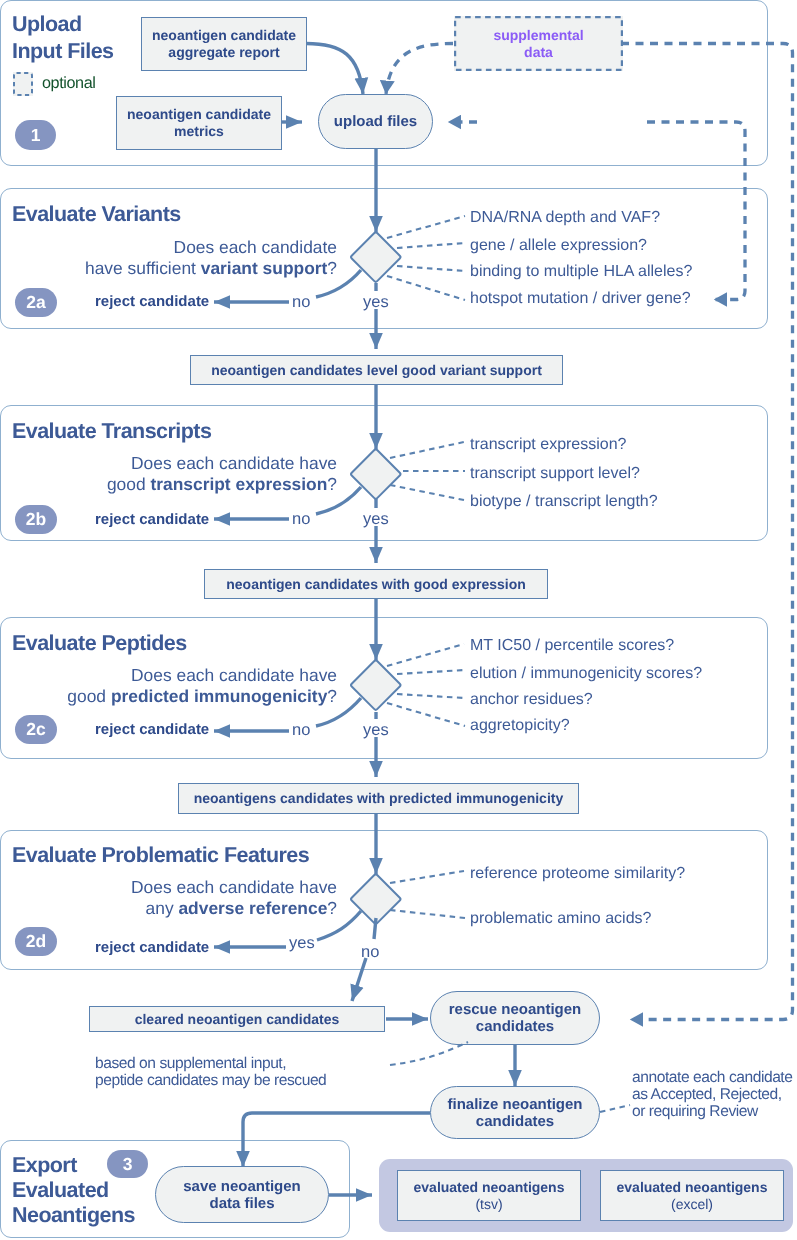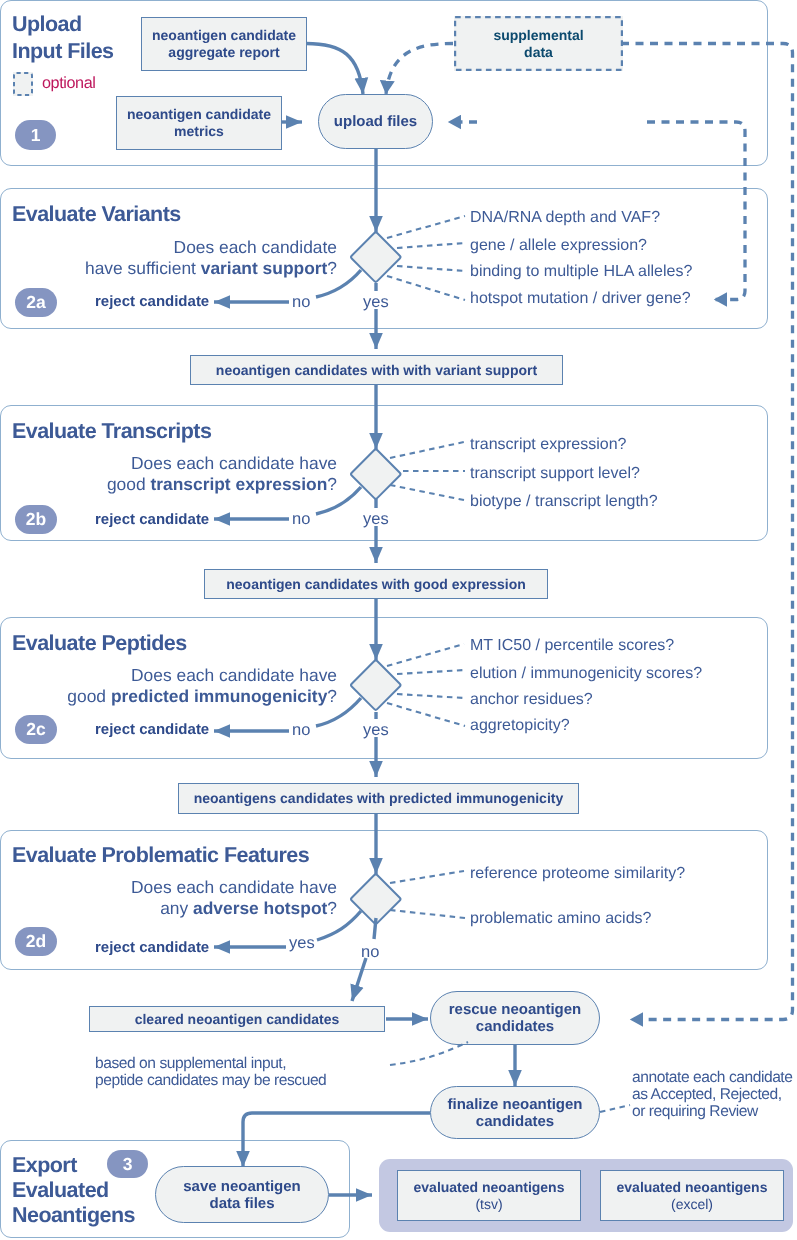--- a/index.html
+++ b/index.html
@@ -8,31 +8,31 @@
        -webkit-font-smoothing:antialiased;text-rendering:geometricPrecision;
        -webkit-font-feature-settings:normal;}
   #stage{position:absolute;left:0;top:0;width:797px;height:1240px;}
   .panel{position:absolute;border:1px solid #8fb0cf;border-radius:11px;background:#fff;box-sizing:border-box;}
   .sec-title{position:absolute;color:#3d5a96;font-weight:bold;letter-spacing:-0.55px;}
   .badge{position:absolute;background:#8595c1;border-radius:999px;color:#fff;font-weight:bold;
          display:flex;align-items:center;justify-content:center;box-sizing:border-box;}
   .box{position:absolute;border:1.7px solid #5b82b0;background:#f0f2f2;color:#2e4a8a;
        font-weight:bold;display:flex;align-items:center;justify-content:center;text-align:center;
        box-sizing:border-box;line-height:17px;}
-  .dashbox{position:absolute;background:#f0f2f2;color:#0c4a6e;
+  .dashbox{position:absolute;background:#f0f2f2;color:#8b5cf6;
        font-weight:bold;display:flex;align-items:center;justify-content:center;text-align:center;
        box-sizing:border-box;line-height:17px;}
   .dashbox>svg{position:absolute;left:0;top:0;width:100%;height:100%;overflow:visible;}
   .dashbox>span{position:relative;}
   .optbox{position:absolute;background:#f0f2f2;box-sizing:border-box;}
   .optbox>svg{position:absolute;left:0;top:0;width:100%;height:100%;}
   .pill{position:absolute;border:1.7px solid #5b82b0;background:#f0f2f2;color:#2e4a8a;
        font-weight:bold;border-radius:999px;display:flex;align-items:center;justify-content:center;
        text-align:center;box-sizing:border-box;line-height:17px;}
-  .lbl{position:absolute;color:#be185d;white-space:nowrap;text-align:right;}
+  .lbl{position:absolute;color:#14532d;white-space:nowrap;text-align:right;}
   .q{position:absolute;color:#3d5a96;text-align:right;line-height:21px;white-space:nowrap;}
   .q b{font-weight:bold;}
   .crit{position:absolute;color:#3d5a96;white-space:nowrap;}
   .reject{position:absolute;color:#2e4a8a;font-weight:bold;white-space:nowrap;}
   .yn{position:absolute;color:#3d5a96;white-space:nowrap;}
   .lav{position:absolute;background:#c3c8e2;border-radius:11px;}
   svg.lines{position:absolute;left:0;top:0;width:797px;height:1240px;overflow:visible;pointer-events:none;}
   .note{position:absolute;color:#3d5a96;line-height:1.25;}
   .diamond{position:absolute;width:37.5px;height:37.5px;background:#f0f2f2;border:2.2px solid #5b82b0;
      transform:rotate(45deg);border-radius:3px;box-sizing:border-box;}
@@ -80,21 +80,21 @@
 <div class="sec-title" style="left:12px;top:202px;font-size:21.5px;">Evaluate Variants</div>
 <div class="badge" style="left:15px;top:288px;width:42px;height:29px;font-size:17.5px;">2a</div>
 <div class="q" style="right:460px;top:237px;font-size:17.4px;"><span>Does each candidate</span><br><span>have sufficient <b>variant support</b>?</span></div>
 <div class="reject" style="left:95px;top:293px;font-size:15px;">reject candidate</div>
 <div class="yn" style="left:292px;top:293px;font-size:16.5px;">no</div>
 <div class="yn" style="left:363px;top:293px;font-size:16.5px;">yes</div>
 <div class="crit" style="left:470px;top:209px;font-size:16px;">DNA/RNA depth and VAF?</div>
 <div class="crit" style="left:470px;top:237px;font-size:16px;">gene / allele expression?</div>
 <div class="crit" style="left:470px;top:263px;font-size:16px;">binding to multiple HLA alleles?</div>
 <div class="crit" style="left:470px;top:290px;font-size:16px;">hotspot mutation / driver gene?</div>
-<div class="box" style="left:190px;top:355px;width:373px;height:30px;font-size:14px;">neoantigen candidates with with variant support</div>
+<div class="box" style="left:190px;top:355px;width:373px;height:30px;font-size:14px;">neoantigen candidates level good variant support</div>
 
 <div class="sec-title" style="left:12px;top:419px;font-size:21.5px;">Evaluate Transcripts</div>
 <div class="badge" style="left:15px;top:505px;width:42px;height:29px;font-size:17.5px;">2b</div>
 <div class="q" style="right:460px;top:453px;font-size:17.4px;"><span>Does each candidate have</span><br><span>good <b>transcript expression</b>?</span></div>
 <div class="reject" style="left:95px;top:511px;font-size:15px;">reject candidate</div>
 <div class="yn" style="left:292px;top:510px;font-size:16.5px;">no</div>
 <div class="yn" style="left:363px;top:510px;font-size:16.5px;">yes</div>
 <div class="crit" style="left:470px;top:436px;font-size:16px;">transcript expression?</div>
 <div class="crit" style="left:470px;top:465px;font-size:16px;">transcript support level?</div>
 <div class="crit" style="left:470px;top:493px;font-size:16px;">biotype / transcript length?</div>
@@ -107,21 +107,21 @@
 <div class="yn" style="left:292px;top:721px;font-size:16.5px;">no</div>
 <div class="yn" style="left:363px;top:721px;font-size:16.5px;">yes</div>
 <div class="crit" style="left:470px;top:637px;font-size:16px;">MT IC50 / percentile scores?</div>
 <div class="crit" style="left:470px;top:665px;font-size:16px;">elution / immunogenicity scores?</div>
 <div class="crit" style="left:470px;top:691px;font-size:16px;">anchor residues?</div>
 <div class="crit" style="left:470px;top:717px;font-size:16px;">aggretopicity?</div>
 <div class="box" style="left:178px;top:783px;width:401px;height:31px;font-size:14px;">neoantigens candidates with predicted immunogenicity</div>
 
 <div class="sec-title" style="left:12px;top:843px;font-size:21.5px;">Evaluate Problematic Features</div>
 <div class="badge" style="left:15px;top:927px;width:42px;height:29px;font-size:17.5px;">2d</div>
-<div class="q" style="right:460px;top:877px;font-size:17.4px;"><span>Does each candidate have</span><br><span>any <b>adverse hotspot</b>?</span></div>
+<div class="q" style="right:460px;top:877px;font-size:17.4px;"><span>Does each candidate have</span><br><span>any <b>adverse reference</b>?</span></div>
 <div class="reject" style="left:95px;top:939px;font-size:15px;">reject candidate</div>
 <div class="yn" style="left:289px;top:934px;font-size:16.5px;">yes</div>
 <div class="yn" style="left:361px;top:943px;font-size:16.5px;">no</div>
 <div class="crit" style="left:470px;top:865px;font-size:16px;">reference proteome similarity?</div>
 <div class="crit" style="left:470px;top:910px;font-size:16px;">problematic amino acids?</div>
 <div class="box" style="left:89px;top:1006px;width:296px;height:26px;font-size:14px;">cleared neoantigen candidates</div>
 
 <div class="pill" style="left:430px;top:991px;width:170px;height:54px;font-size:15px;">
   <span>rescue neoantigen<br>candidates</span>
 </div>

